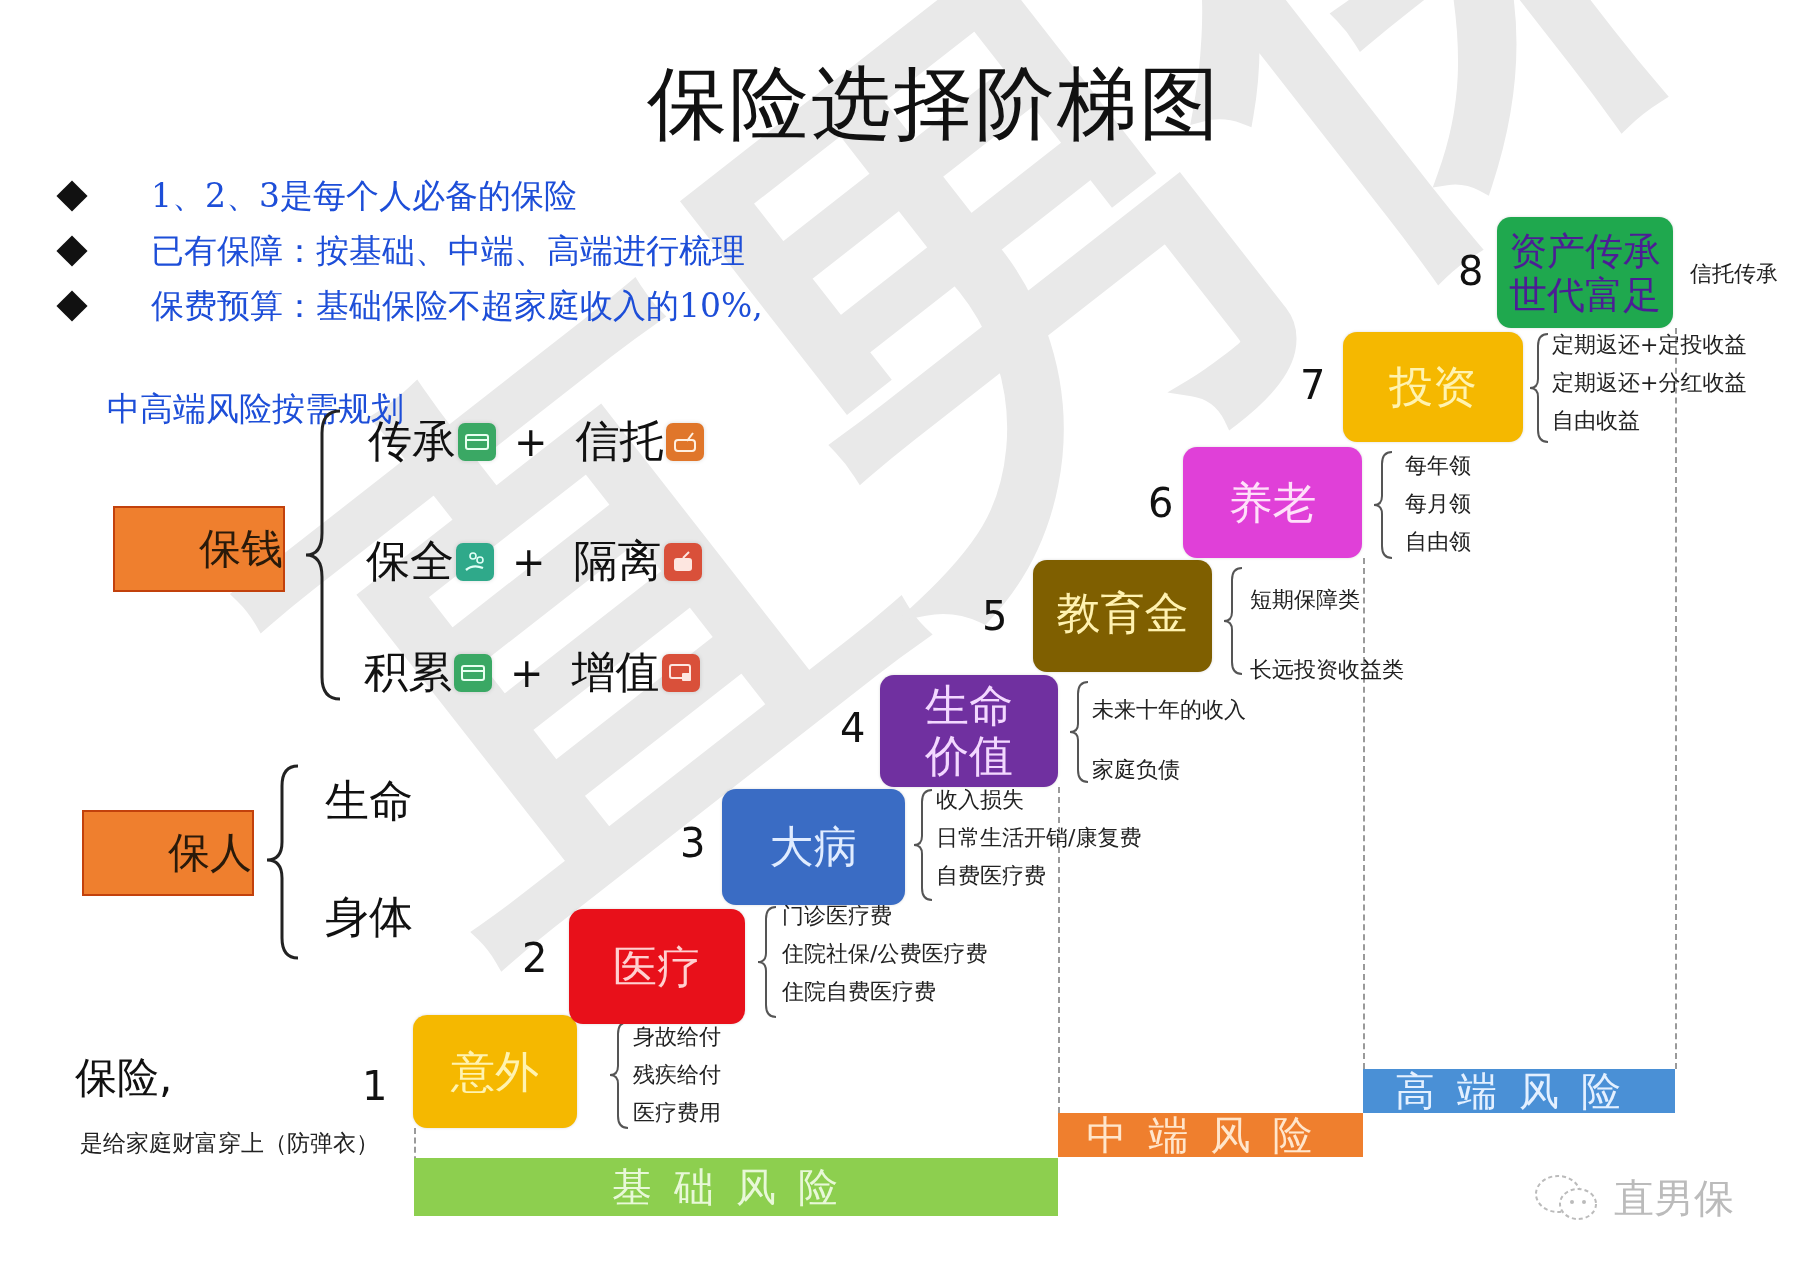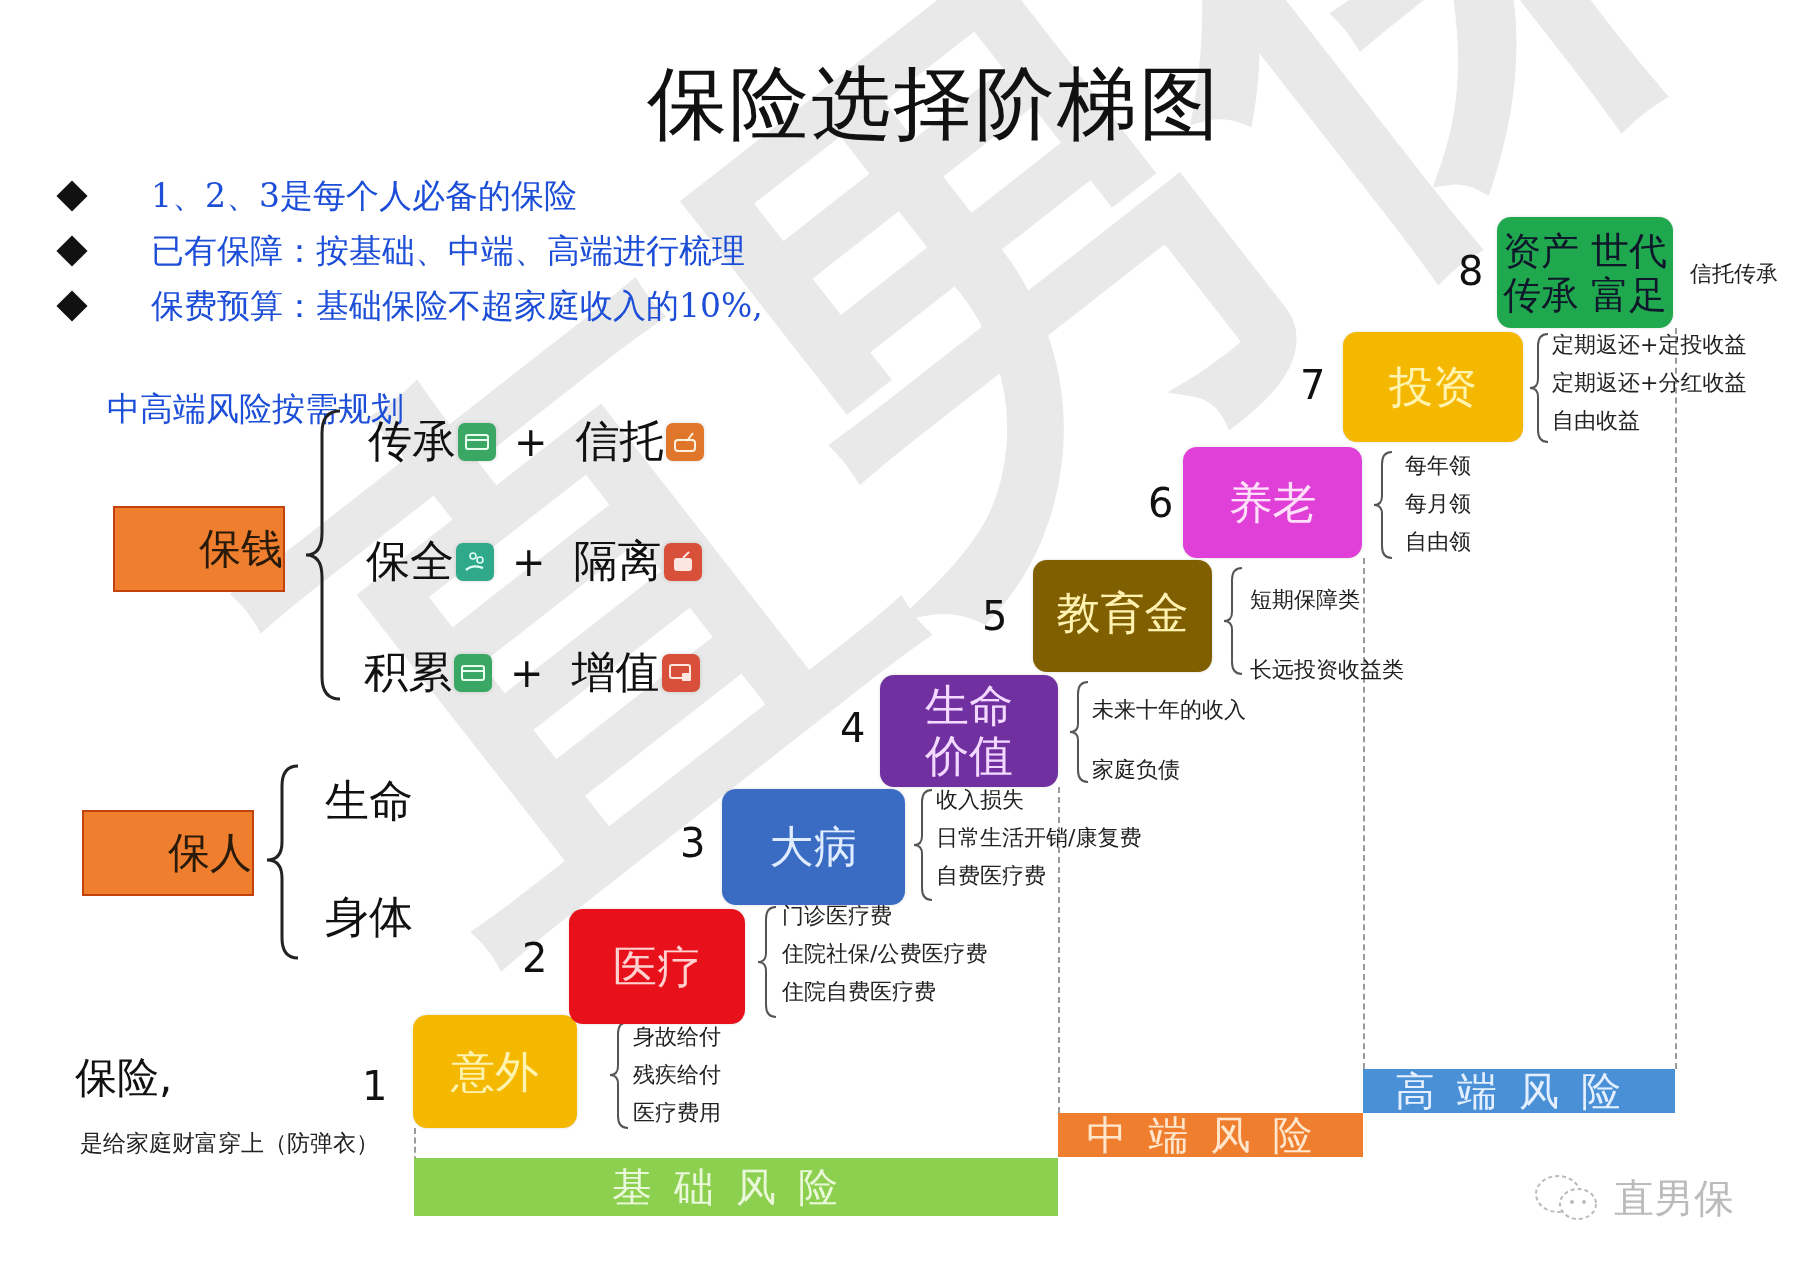--- a/index.html
+++ b/index.html
@@ -218,21 +218,21 @@
 <svg class="abs sbrace" style="left:1528px;top:332px;" width="24" height="112">
   <path d="M20 2 Q10 2 10 14 L10 47 Q10 56 2 56 Q10 56 10 65 L10 98 Q10 110 20 110" fill="none" stroke="#555" stroke-width="2"></path>
 </svg>
 <div class="abs detail" style="left:1552px;top:326px;">
   <div>定期返还+定投收益</div>
   <div>定期返还+分红收益</div>
   <div>自由收益</div>
 </div>
 
 <div class="abs num" style="left:1458px;top:248px;">8</div>
-<div class="abs step" style="left:1497px;top:217px;width:176px;height:111px;background:#1fa84e;color:#0f172a;font-size:38px;line-height:44px;">
+<div class="abs step" style="left:1497px;top:217px;width:176px;height:111px;background:#1fa84e;color:#4c1d95;flex-direction:column;font-size:38px;line-height:44px;">
   <span>资产传承</span>
   <span>世代富足</span>
 </div>
 <div class="abs detail" style="left:1690px;top:255px;">
   <div>信托传承</div>
 </div>
 
 <div class="abs tier" style="left:414px;top:1158px;width:644px;height:58px;background:#8dcf4f;color:#e8f8d8;">
   <span>基础风险</span>
 </div>

